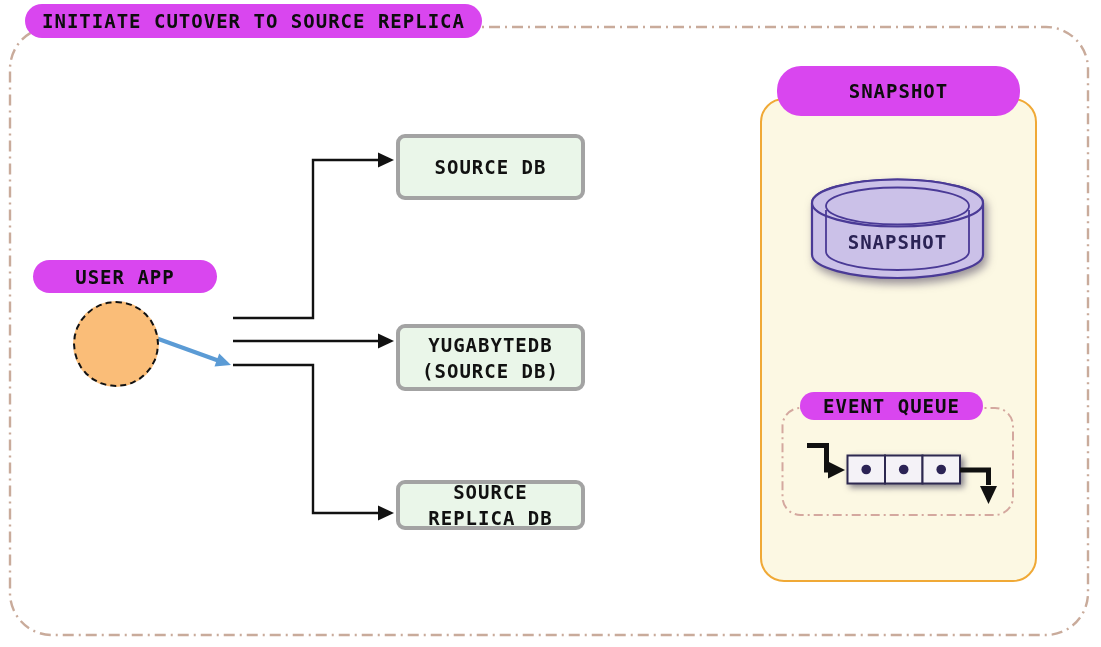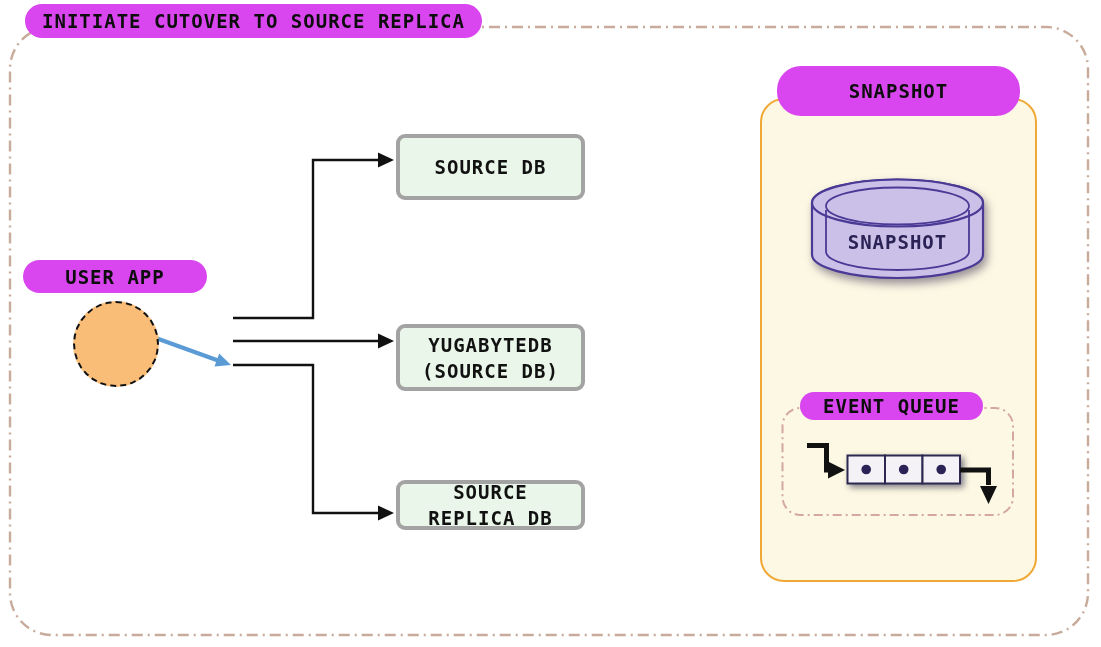--- a/index.html
+++ b/index.html
@@ -19,21 +19,21 @@
     position:absolute;
     background:#d946ef;
     border-radius:18px;
     font-weight:bold;
     letter-spacing:1px;
     text-align:center;
     color:#0d0d0d;
     display:flex;flex-direction:column;justify-content:center;
   }
   .pill-title{left:25px;top:4px;width:457px;height:34px;font-size:19px;}
-  .pill-userapp{left:23px;top:260px;width:184px;height:33px;font-size:19px;}
+  .pill-userapp{left:33px;top:260px;width:184px;height:33px;font-size:19px;}
   .pill-voyager{left:777px;top:66px;width:243px;height:50px;font-size:19px;line-height:24px;border-radius:24px;}
   .pill-eventqueue{left:800px;top:392px;width:183px;height:28px;font-size:19px;}
 
   .user-circle{
     position:absolute;left:73px;top:301px;width:86px;height:86px;
     background:#FABD78;border:2.6px dashed #111;border-radius:50%;
     box-sizing:border-box;
   }
 
   .db-box{

